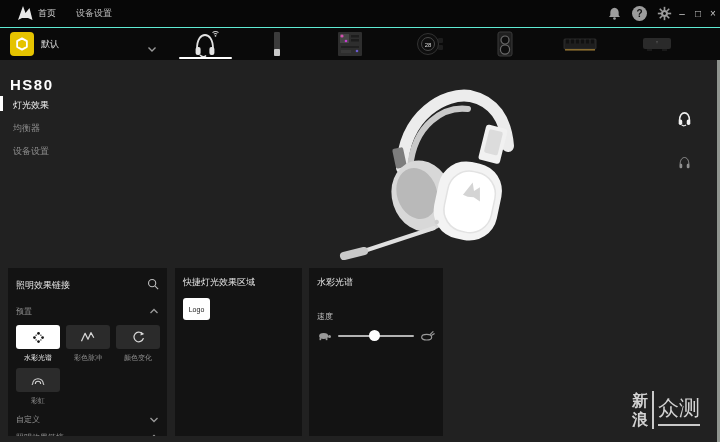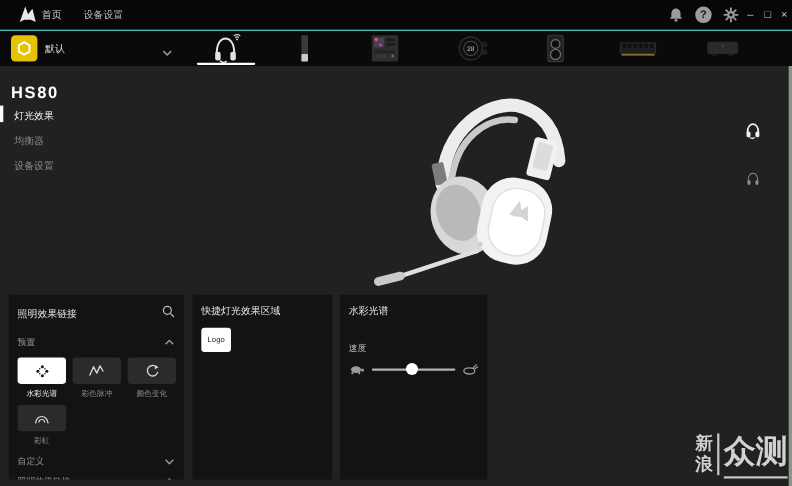--- a/index.html
+++ b/index.html
@@ -51,21 +51,21 @@
   .slider-track{position:relative;flex:1;height:2px;background:#b3b3b3;border-radius:1px;}
   .slider-handle{position:absolute;top:-4.5px;width:11px;height:11px;border-radius:50%;background:#fff;margin-left:-5px;}
 
   
   .view-icon{position:absolute;left:674px;width:20px;height:20px;display:flex;align-items:center;justify-content:center;}
   .scroll-strip{position:absolute;left:717px;top:60px;width:3px;height:382px;background:#8f948f;}
 
   .watermark{position:absolute;left:632px;top:391px;display:flex;align-items:center;color:#d2d2d2;}
   .wm-col{display:flex;flex-direction:column;font-size:16px;line-height:19px;font-weight:bold;letter-spacing:0;}
   .wm-div{width:2px;height:38px;background:#c9c9c9;margin:0 4px;}
-  .wm-main{font-size:29px;font-weight:bold;}
+  .wm-main{font-size:21px;font-weight:normal;}
   .wm-underline{height:2px;background:#c9c9c9;margin-top:2px;}
 </style>
 </head>
 <body>
 
 <div class="stage">
 
   <div class="topbar">
     <span class="abs" style="left:16px;top:4px;">
       <svg width="20" height="19" viewBox="0 0 20 19">

